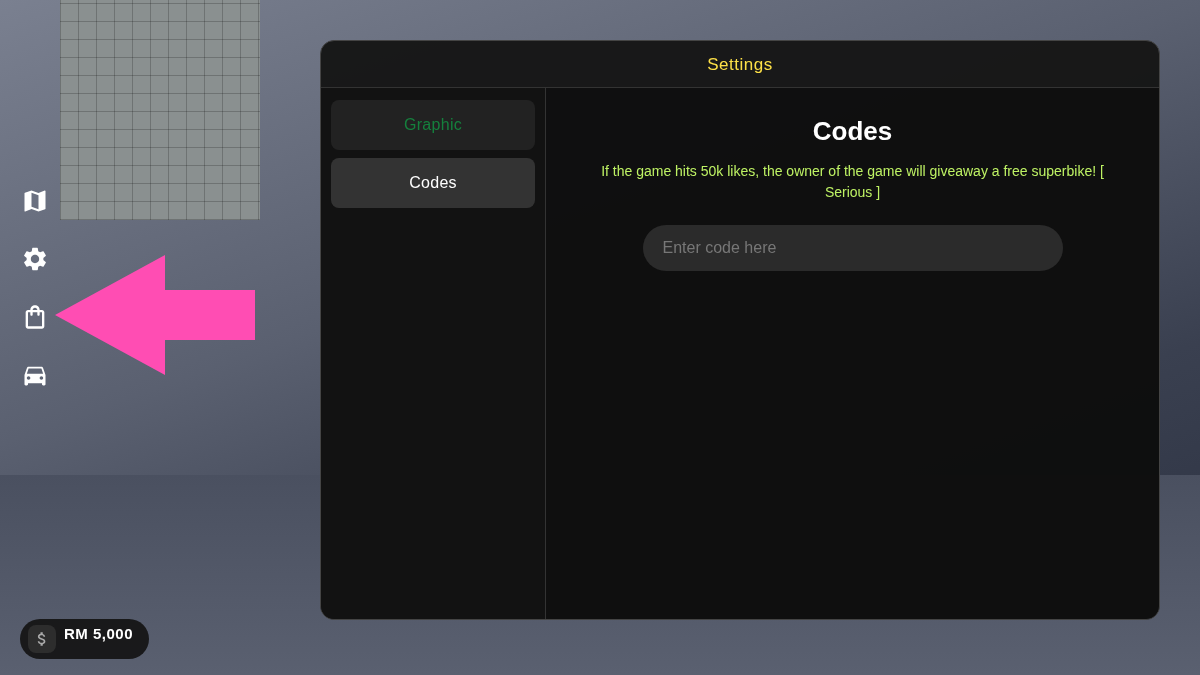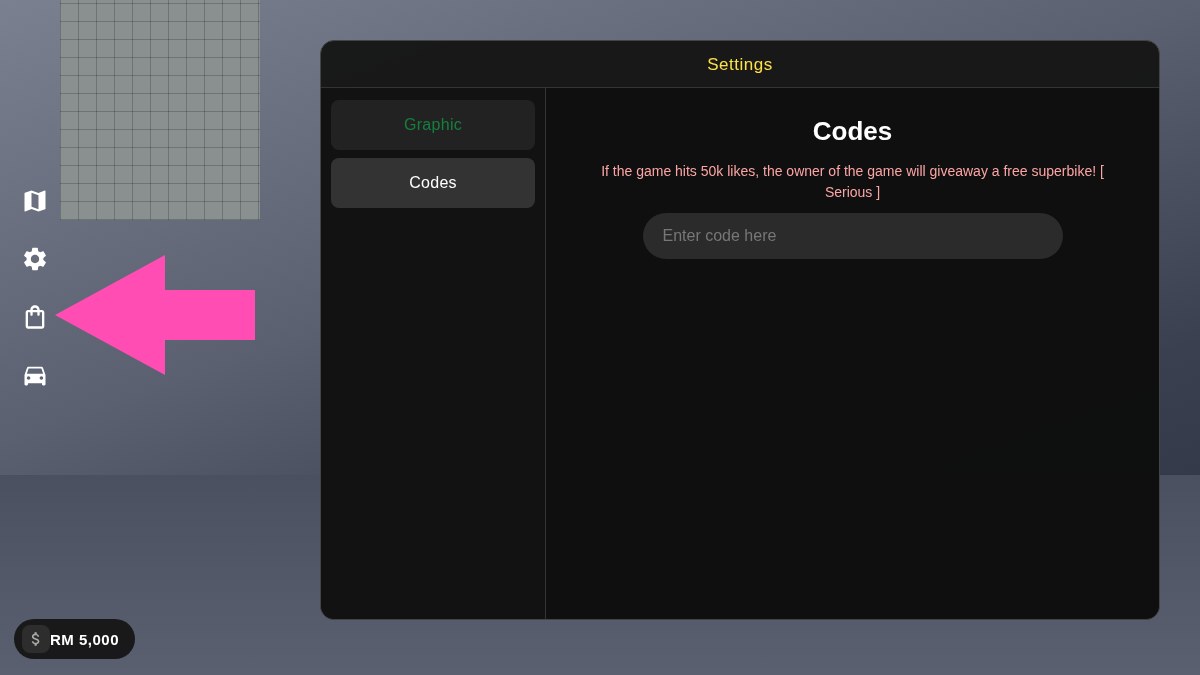--- a/index.html
+++ b/index.html
@@ -158,24 +158,24 @@
     .codes-title {
       font-size: 26px;
       font-weight: 800;
       color: #ffffff;
       text-align: center;
       margin-bottom: 14px;
     }
 
     .codes-description {
       font-size: 14px;
-      color: #fca5a5;
+      color: #bef264;
       text-align: center;
       line-height: 1.5;
-      margin-bottom: 10px;
+      margin-bottom: 22px;
     }
 
     .code-input-wrapper {
       display: flex;
       justify-content: center;
       margin-bottom: 10px;
     }
 
     .code-input {
       width: 100%;
@@ -207,23 +207,23 @@
       font-size: 14px;
       font-weight: 500;
       cursor: pointer;
       letter-spacing: 0.3px;
     }
 
     
     .currency-bar {
       position: absolute;
       bottom: 16px;
-      left: 14px;
-      display: flex;
-      align-items: center;
+      left: 20px;
+      display: flex;
+      gap: 8px;
       background: rgba(20, 20, 20, 0.92);
       border-radius: 20px;
       padding: 6px 16px 6px 8px;
       z-index: 10;
     }
 
     .currency-icon {
       width: 28px;
       height: 28px;
       background: rgba(50,50,50,0.8);

